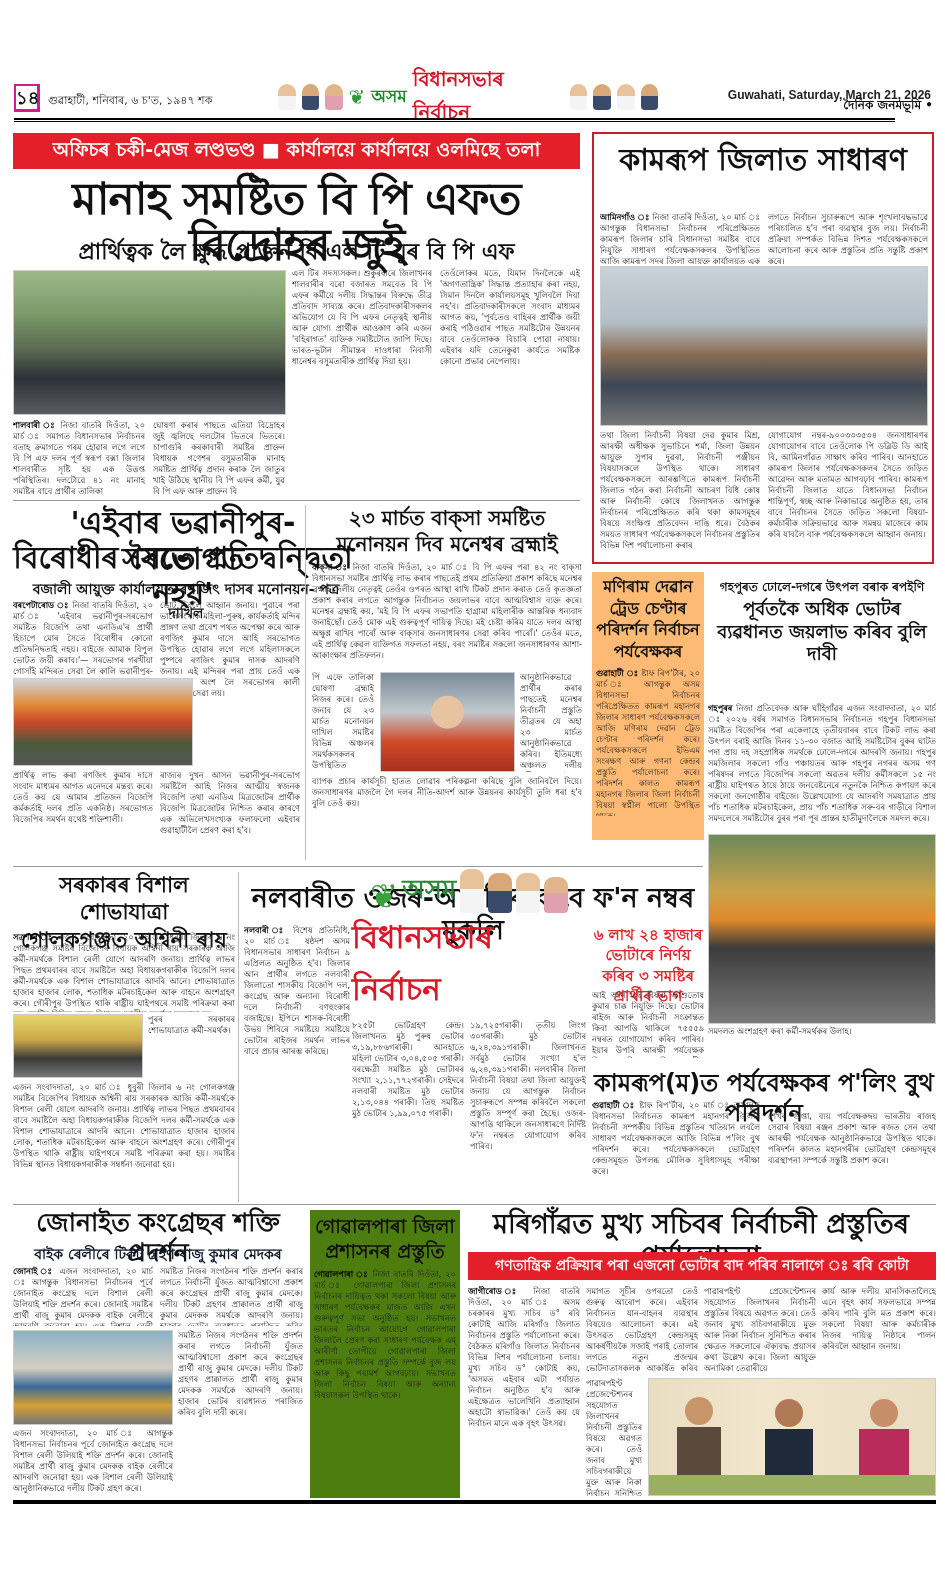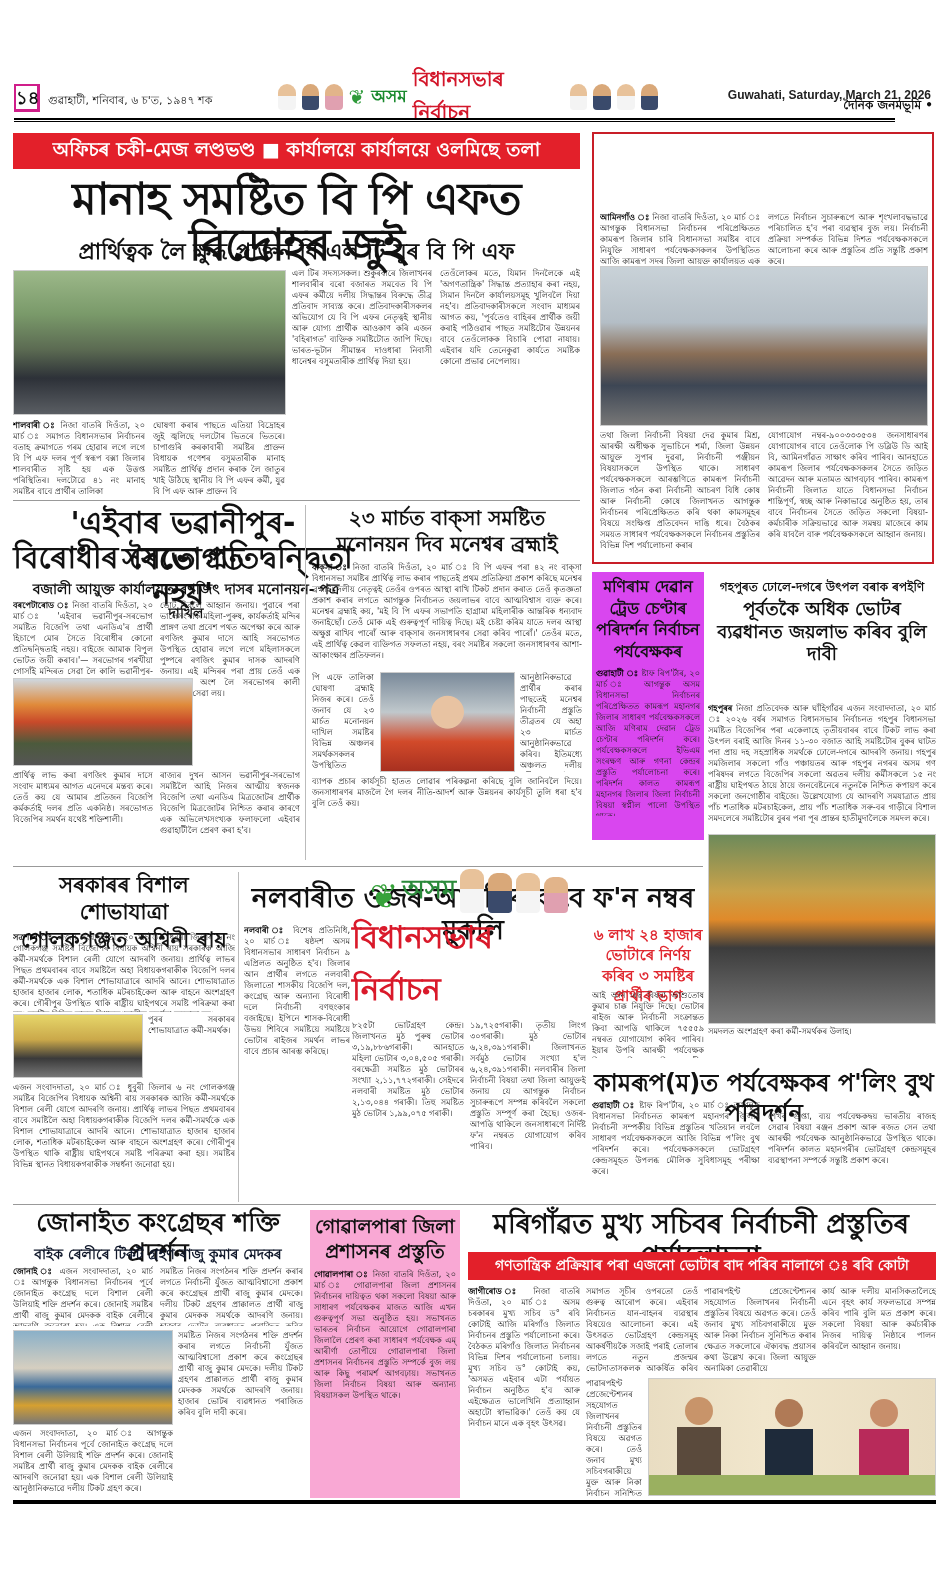--- a/index.html
+++ b/index.html
@@ -28,22 +28,22 @@
 .photo{overflow:hidden;border:1px solid #ccc}
 .ph-crowd{background:linear-gradient(180deg,#9cb889 0,#7a9a6a 30%,#5b6a52 55%,#2d3138 75%,#5a5e63 100%)}
 .ph-meet{background:linear-gradient(180deg,#c9d2d8 0,#b4bec6 35%,#8a6e56 55%,#3d4654 75%,#777 100%)}
 .ph-rally{background:linear-gradient(180deg,#cfd8e0 0,#e08a3a 30%,#c94a2a 50%,#4c5a3c 75%,#555 100%)}
 .ph-man{background:radial-gradient(circle at 50% 40%,#e8c3a2 0 18%,transparent 19%),linear-gradient(180deg,#7a8a9a 0,#c0c8cc 40%,#d24a2a 70%,#a83020 100%)}
 .ph-car{background:linear-gradient(180deg,#6d8a5a 0,#c9a24a 30%,#e08a2a 45%,#3c3c3c 60%,#7a7a7a 100%)}
 .ph-bike{background:linear-gradient(180deg,#8ab0c8 0,#d6cfc0 40%,#3a6a9a 60%,#d6a030 80%,#777 100%)}
 .ph-panel{background:linear-gradient(90deg,#e9ddc2 0,#f1e6cc 40%,#e9ddc2 100%)}
 .ph-auto{background:linear-gradient(180deg,#e6d66a 0,#caa84a 40%,#3a3a3a 70%,#777 100%)}
 .box-red{border:2px solid #c81e28}
-.box-tan{background:#d946ef}
-.box-pink{background:#f9a8d4}
+.box-tan{background:#fdba74}
+.box-pink{background:#4d7c0f}
 .pinkt{color:#0f172a}
 .vr{width:1px;background:#bbb}
 .hr{height:1px;background:#999}
 .hr2{height:4px;background:#000}
 .ad-box{display:flex;flex-direction:column;align-items:center;justify-content:flex-end}
 .ad-leaf{color:#36a23a;font-size:34px;line-height:1}
 .ad-t1{color:#2a8a3a;font:bold 26px "DejaVu Sans",sans-serif}
 .ad-t2{color:#d9192a;font:bold 31px "DejaVu Sans",sans-serif}
 .sidered{color:#e0272f;font:bold 15px "DejaVu Sans",sans-serif;text-align:center;line-height:1.35}
 </style>
@@ -71,20 +71,21 @@
 <div class="abs redbar" style="left:13px;top:133px;width:567px;height:36px">অফিচৰ চকী-মেজ লণ্ডভণ্ড ■ কাৰ্যালয়ে কাৰ্যালয়ে ওলমিছে তলা</div>
 <div class="abs h1" style="left:13px;top:176px;width:567px">মানাহ সমষ্টিত বি পি এফত বিদ্ৰোহৰ জুই</div>
 <div class="abs h2" style="left:13px;top:234px;width:567px">প্ৰাৰ্থিত্বক লৈ ক্ষুব্ধ প্ৰাক্তন বি এল টি-যুৰ বি পি এফ</div>
 <div class="abs photo ph-crowd" style="left:13px;top:270px;width:273px;height:145px"></div>
 <div class="abs body" style="left:13px;top:420px;width:132px;height:76px"><b>শালবাৰী ঃ</b> <span>নিজা বাতৰি দিওঁতা, ২০ মাৰ্চ ঃ সমাগত বিধানসভাৰ নিৰ্বাচনৰ বতাহ ক্ৰমাগতে গৰম হোৱাৰ লগে লগে বি পি এফ দলৰ পূৰ্ণ স্বৰূপ বক্সা জিলাৰ শালবাৰীত সৃষ্টি হয় এক উত্তপ্ত পৰিস্থিতিৰ। দলটোৱে ৪১ নং মানাহ সমষ্টিৰ বাবে প্ৰাৰ্থীৰ তালিকা</span></div>
 <div class="abs body" style="left:153px;top:420px;width:132px;height:76px">ঘোষণা কৰাৰ পাছতে এতিয়া বিদ্ৰোহৰ জুই জ্বলিছে দলটোৰ ভিতৰে ভিতৰে। চাপাগুৰি কৰকাবাৰী সমষ্টিৰ প্ৰাক্তন বিধায়ক গণেশৰ বসুমতাৰীক মানাহ সমষ্টিত প্ৰাৰ্থিত্ব প্ৰদান কৰাক লৈ জাতুৰ খাই উঠিছে স্থানীয় বি পি এফৰ কৰ্মী, যুৱ বি পি এফ আৰু প্ৰাক্তন বি</div>
 <div class="abs body" style="left:292px;top:268px;width:140px;height:225px">এল টিৰ সদস্যসকল। শুকুৰবাৰে জিলাখনৰ শালবাৰীৰ বৰো বজাৰত সমবেত বি পি এফৰ কৰ্মীয়ে দলীয় সিদ্ধান্তৰ বিৰুদ্ধে তীব্ৰ প্ৰতিবাদ সাব্যস্ত কৰে। প্ৰতিবাদকাৰীসকলৰ অভিযোগ যে বি পি এফৰ নেতৃত্বই স্থানীয় আৰু যোগ্য প্ৰাৰ্থীক আওকাণ কৰি এজন 'বহিৰাগত' ব্যক্তিক সমষ্টিটোত জাপি দিছে। ভাৰত-ভূটান সীমান্তৰ দাওধাৰা নিবাসী ধানেশ্বৰ বসুমতাৰীক প্ৰাৰ্থিত্ব দিয়া হয়।</div>
 <div class="abs body" style="left:440px;top:268px;width:140px;height:225px">তেওঁলোকৰ মতে, যিমান দিনলৈকে এই 'অগণতান্ত্ৰিক' সিদ্ধান্ত প্ৰত্যাহাৰ কৰা নহয়, সিমান দিনলৈ কাৰ্যালয়সমূহ খুলিবলৈ দিয়া নহ'ব। প্ৰতিবাদকাৰীসকলে সংবাদ মাধ্যমৰ আগত কয়, 'পূৰ্বতেও বাহিৰৰ প্ৰাৰ্থীক জয়ী কৰাই পঠিওৱাৰ পাছত সমষ্টিটোৰ উন্নয়নৰ বাবে তেওঁলোকক বিচাৰি পোৱা নাযায়। এইবাৰ যদি তেনেকুৱা কাৰ্যতে সমষ্টিক কোনো প্ৰভাৱ নেপেলায়।</div>
 
 <div class="abs box-red" style="left:592px;top:132px;width:342px;height:432px">
+  <div class="h3" style="margin-top:8px">কামৰূপ জিলাত সাধাৰণ</div>
 </div>
 <div class="abs body" style="left:600px;top:212px;width:160px;height:52px"><b>আমিনগাঁও ঃ</b> <span>নিজা বাতৰি দিওঁতা, ২০ মাৰ্চ ঃ আগন্তুক বিধানসভা নিৰ্বাচনৰ পৰিপ্ৰেক্ষিতত কামৰূপ জিলাৰ চাৰি বিধানসভা সমষ্টিৰ বাবে নিযুক্তি সাধাৰণ পৰ্যবেক্ষকসকলৰ উপস্থিতিত আজি কামৰূপ সদৰ জিলা আয়ুক্ত কাৰ্যালয়ত এক পৰ্যালোচনা সভা অনুষ্ঠিত হয়।</span></div>
 <div class="abs body" style="left:768px;top:212px;width:160px;height:52px">লগতে নিৰ্বাচন সুচাৰুৰূপে আৰু শৃংখলাবদ্ধভাৱে পৰিচালিত হ'ব পৰা ব্যৱস্থাৰ বুজ লয়। নিৰ্বাচনী প্ৰক্ৰিয়া সম্পৰ্কত বিভিন্ন দিশত পৰ্যবেক্ষকসকলে আলোচনা কৰে আৰু প্ৰস্তুতিৰ প্ৰতি সন্তুষ্টি প্ৰকাশ কৰে।</div>
 <div class="abs photo ph-meet" style="left:600px;top:266px;width:328px;height:160px"></div>
 <div class="abs body" style="left:600px;top:430px;width:160px;height:128px">তথা জিলা নিৰ্বাচনী বিষয়া দেৱ কুমাৰ মিশ্ৰ, আৰক্ষী অধীক্ষক সুভাচিনে শৰ্মা, জিলা উন্নয়ন আয়ুক্ত সুপাৰ দুৱৰা, নিৰ্বাচনী পঞ্জীয়ন বিষয়াসকলে উপস্থিত থাকে। সাধাৰণ পৰ্যবেক্ষকসকলে আৰম্ভণিতে কামৰূপ নিৰ্বাচনী জিলাত গঠন কৰা নিৰ্বাচনী আচৰণ বিধি কোষ আৰু নিৰ্বাচনী কোষে জিলাখনত আগন্তুক নিৰ্বাচনৰ পৰিপ্ৰেক্ষিতত কৰি থকা কামসমূহৰ বিষয়ে সংক্ষিপ্ত প্ৰতিবেদন দাঙি ধৰে। বৈঠকৰ সময়ত সাধাৰণ পৰ্যবেক্ষকসকলে নিৰ্বাচনৰ প্ৰস্তুতিৰ বিভিন্ন দিশ পৰ্যালোচনা কৰাৰ</div>
 <div class="abs body" style="left:768px;top:430px;width:160px;height:128px">যোগাযোগ নম্বৰ-৯০০৩৩৩৫৩৪ জনসাধাৰণৰ যোগাযোগৰ বাবে তেওঁলোক পি ডব্লিউ ডি আই বি, আমিনগাঁৱত সাক্ষাৎ কৰিব পাৰিব। আনহাতে কামৰূপ জিলাৰ পৰ্যবেক্ষকসকলৰ সৈতে জড়িত আৱেদন আৰু মতামত আগবঢ়াব পাৰিব। কামৰূপ নিৰ্বাচনী জিলাত যাতে বিধানসভা নিৰ্বাচন শান্তিপূৰ্ণ, স্বচ্ছ আৰু নিকাভাৱে অনুষ্ঠিত হয়, তাৰ বাবে নিৰ্বাচনৰ সৈতে জড়িত সকলো বিষয়া-কৰ্মচাৰীক সক্ৰিয়ভাৱে আৰু সমন্বয় মাজেৰে কাম কৰি যাবলৈ বাৰু পৰ্যবেক্ষকসকলে আহ্বান জনায়।</div>
 
 <div class="abs hr" style="left:13px;top:500px;width:567px"></div>
 
 <div class="abs h3" style="left:13px;top:505px;width:340px">'এইবাৰ ভৱানীপুৰ-সৰভোগত</div>

